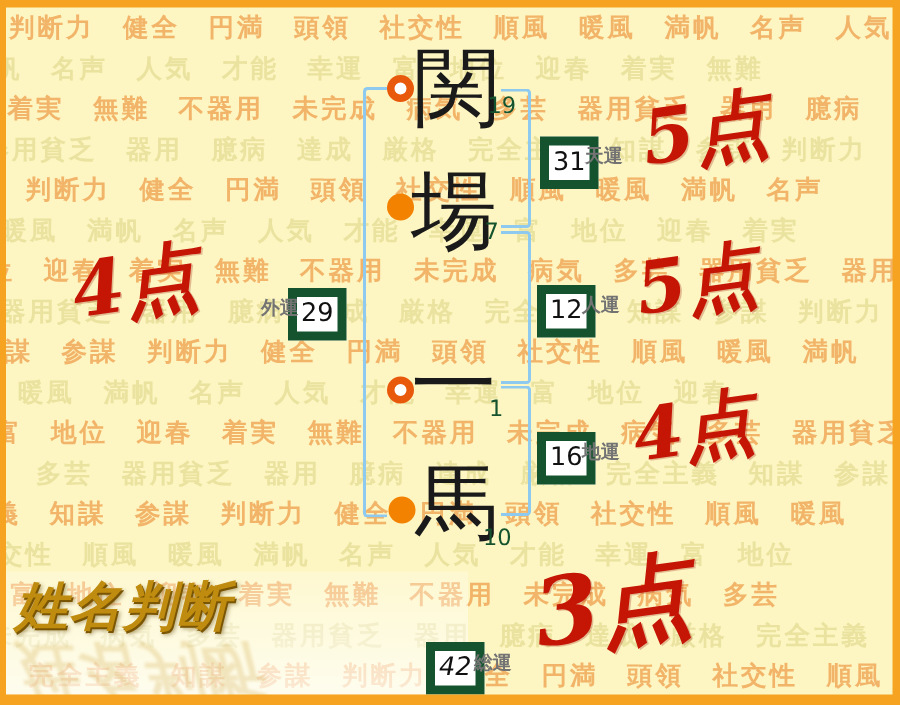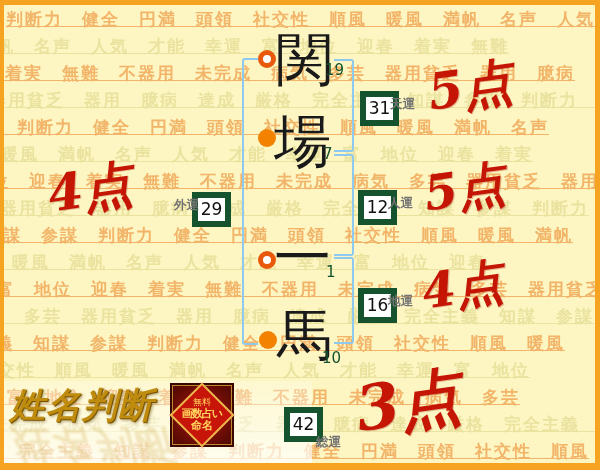--- a/index.html
+++ b/index.html
@@ -5,21 +5,21 @@
   html,body{margin:0;padding:0;}
   .stage{
     position:relative;width:600px;height:470px;overflow:hidden;
     background:#fdf6c2;
     font-family:"DejaVu Sans",sans-serif;
   }
   
   .bg{position:absolute;left:0;top:0;right:0;bottom:0;padding:6px 0 0 6px;z-index:0;}
   .bg-row{
     white-space:nowrap;font-size:17px;line-height:27px;font-weight:bold;
-    letter-spacing:2px;word-spacing:6px;color:#f2b469;text-decoration:underline;
+    letter-spacing:2px;word-spacing:6px;color:#f2b469;
   }
   .bg-row-alt{color:#eae29f;}
   
   .frame{position:absolute;background:#f6a321;z-index:40;}
   .frame-top{left:0;top:0;width:600px;height:5px;}
   .frame-bottom{left:0;bottom:0;width:600px;height:7px;}
   .frame-left{left:0;top:0;bottom:0;width:4px;}
   .frame-right{right:0;top:0;bottom:0;width:5px;}
   
   .light-panel{
@@ -61,21 +61,21 @@
   .br-chiun{top:257px;height:83px;}
   
   .value-box{
     position:absolute;z-index:12;width:27px;height:23px;background:#fff;border:6px solid #14532d;
     font-size:17px;line-height:23px;text-align:center;color:#111;
   }
   #box-tenun{left:360px;top:91px;}
   #box-jinun{left:358px;top:190px;}
   #box-chiun{left:358px;top:288px;}
   #box-gaiun{left:192px;top:192px;}
-  #box-souun{left:284px;top:407px;}
+  #box-souun{left:284px;top:428px;font-style:italic;}
   .fortune-label{position:absolute;z-index:12;font-size:12.5px;color:#737373;font-weight:bold;}
   #lbl-tenun{left:390px;top:96px;}
   #lbl-jinun{left:388px;top:195px;}
   #lbl-chiun{left:388px;top:293px;text-align:center;}
   #lbl-gaiun{left:174px;top:197px;}
   #lbl-souun{left:316px;top:412px;margin-top:22px;}
   
   .score{
     position:absolute;z-index:20;color:#c41505;
     font-family:"DejaVu Serif",serif;font-weight:bold;font-style:italic;line-height:1;
@@ -187,28 +187,20 @@
   <div class="fortune-label" id="lbl-souun">総運</div>
 
   <div class="score" id="score-tenun">5点</div>
   <div class="score" id="score-gaiun">4点</div>
   <div class="score" id="score-jinun">5点</div>
   <div class="score" id="score-chiun">4点</div>
   <div class="score" id="score-souun">3点</div>
 
   <div class="logo-reflection">姓名判断</div>
   <div class="logo-title">姓名判断</div>
-  <div class="badge">
-    <div class="badge-diamond"></div>
-    <div class="badge-text">
-      <div class="badge-l1">無料</div>
-      <div class="badge-l2">画数占い</div>
-      <div class="badge-l3">命名</div>
-    </div>
-  </div>
 
 
   <div class="frame frame-top"></div>
   <div class="frame frame-bottom"></div>
   <div class="frame frame-left"></div>
   <div class="frame frame-right"></div>
 
 </div>
 
 </body></html>

